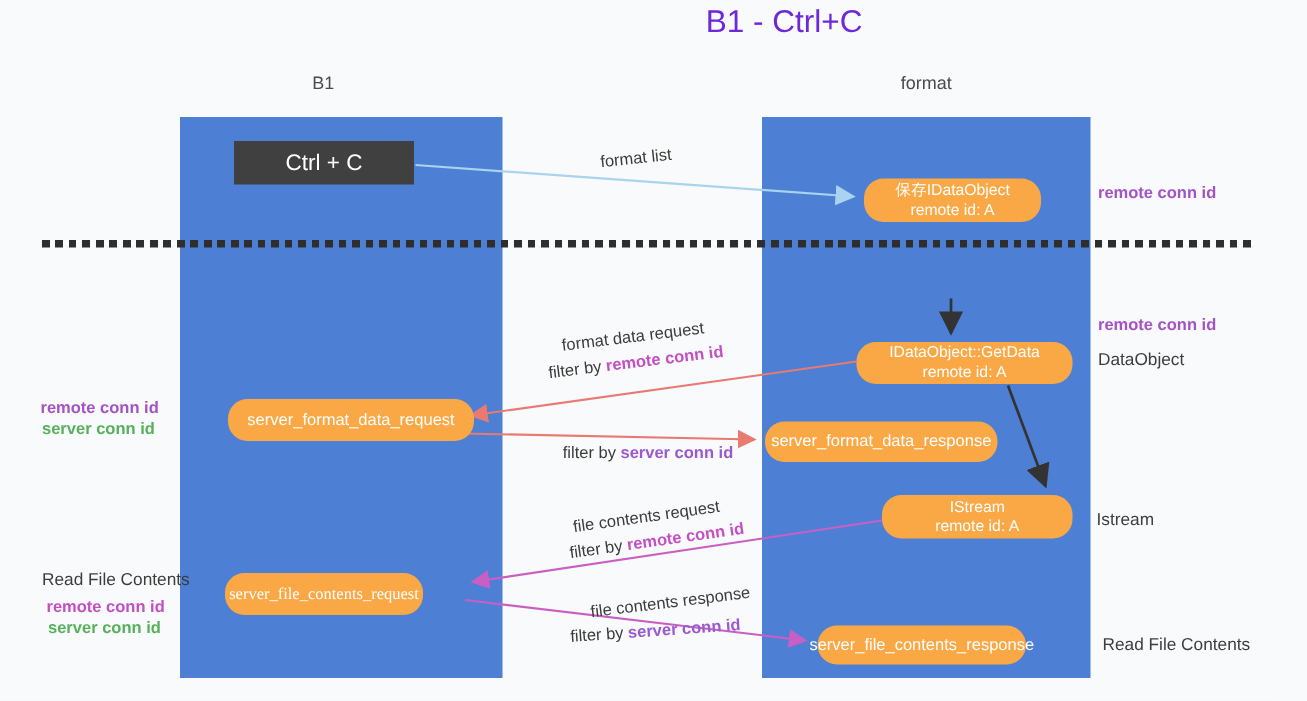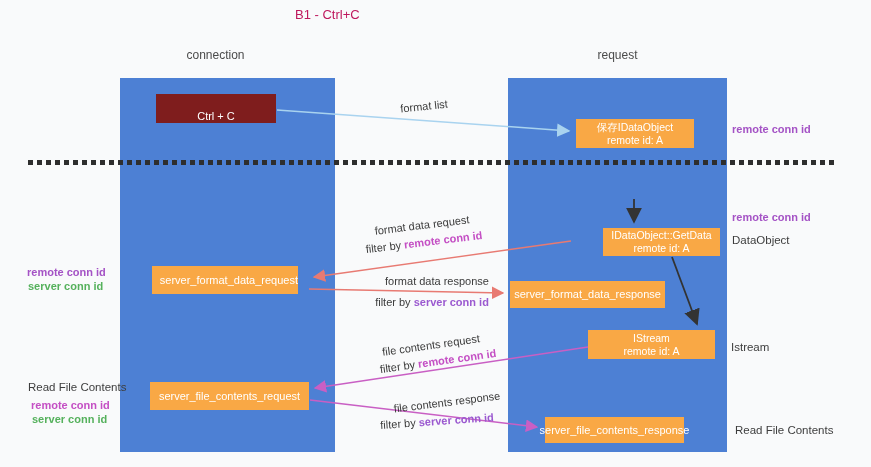--- a/index.html
+++ b/index.html
@@ -9,43 +9,43 @@
   }
   .canvas{
     position:relative;
     width:871px;height:467px;
     background:#f9fafb;
     overflow:hidden;
   }
   .abs{position:absolute;}
   .title{
     left:295px;top:5px;width:280px;
-    text-align:left;
-    font-size:13px;line-height:19px;color:#be185d;
+    text-align:right;
+    font-size:21px;line-height:19px;color:#6d28d9;
   }
   .lane-header{
     top:49px;text-align:center;
     font-size:12px;line-height:12px;color:#4b4b4b;
   }
   .lane{
     top:78px;height:374px;
     background:#4d80d4;
   }
   .dashline{
     left:28px;top:160px;width:806px;height:5px;
     background:repeating-linear-gradient(90deg,#2e2e2e 0 5px,transparent 5px 9px);
   }
   .node{
     display:flex;flex-direction:column;align-items:center;justify-content:center;
     color:#ffffff;text-align:center;
     font-size:11px;line-height:13px;
     box-sizing:border-box;
   }
-  .node.green{background:#7f1d1d;font-size:11px;justify-content:flex-end;}
-  .node.orange{background:#f9a845;}
+  .node.green{background:#404040;font-size:15px;}
+  .node.orange{background:#f9a845;border-radius:13px;}
   .node.two-line{font-size:10.5px;}
   .flow-label{
     font-size:11px;color:#3b3b3b;text-align:center;white-space:nowrap;
   }
   .side-label{
     font-size:11.5px;color:#3d3d3d;white-space:nowrap;
   }
   .side-label.bold{font-weight:bold;font-size:11px;}
   .purple{color:#a452c5;}
   .magenta{color:#c44fc4;}
@@ -60,24 +60,24 @@
 </head>
 <body>
 
 <div class="canvas">
 
   <div class="abs title">
     <div>B1 - Ctrl+C</div>
   </div>
 
   <div class="abs lane-header" style="left:108px;width:215px;">
-    <div>connection</div>
+    <div>B1</div>
   </div>
   <div class="abs lane-header" style="left:508px;width:219px;">
-    <div>request</div>
+    <div>format</div>
   </div>
 
   <div class="abs lane" style="left:120px;width:215px;"></div>
   <div class="abs lane" style="left:508px;width:219px;"></div>
 
   <div class="abs dashline"></div>
 
   <svg class="overlay">
     <defs>
       <marker id="mBlue" markerWidth="9" markerHeight="9" refX="8" refY="4.5" orient="auto">
@@ -98,53 +98,52 @@
     <line x1="672" y1="257" x2="697" y2="324" stroke="#333333" stroke-width="1.8" marker-end="url(#mBlack)"></line>
     <line x1="571" y1="241" x2="314" y2="277" stroke="#e87a72" stroke-width="1.4" marker-end="url(#mRed)"></line>
     <line x1="309" y1="289" x2="503" y2="293" stroke="#e87a72" stroke-width="1.4" marker-end="url(#mRed)"></line>
     <line x1="588" y1="347" x2="315" y2="388" stroke="#c95fc4" stroke-width="1.4" marker-end="url(#mMag)"></line>
     <line x1="310" y1="400" x2="537" y2="427" stroke="#c95fc4" stroke-width="1.4" marker-end="url(#mMag)"></line>
   </svg>
 
   <div class="abs node green" style="left:156px;top:94px;width:120px;height:29px;">
     <span>Ctrl + C</span>
   </div>
-  <div class="abs node orange" style="left:152px;top:266px;width:146px;height:28px;align-items:flex-end;">
+  <div class="abs node orange" style="left:152px;top:266px;width:164px;height:28px;">
     <span>server_format_data_request</span>
   </div>
-  <div class="abs node orange" style="left:150px;top:382px;width:159px;height:28px;">
+  <div class="abs node orange" style="left:150px;top:382px;width:132px;height:28px;font-family:Liberation Serif, serif;">
     <span>server_file_contents_request</span>
   </div>
 
   <div class="abs node orange two-line" style="left:576px;top:119px;width:118px;height:29px;">
     <span>保存IDataObject</span>
     <span>remote id: A</span>
   </div>
-  <div class="abs node orange two-line" style="left:571px;top:228px;width:117px;height:28px;margin-left:32px;">
+  <div class="abs node orange two-line" style="left:571px;top:228px;width:144px;height:28px;">
     <span>IDataObject::GetData</span>
     <span>remote id: A</span>
   </div>
   <div class="abs node orange" style="left:510px;top:281px;width:155px;height:27px;">
     <span>server_format_data_response</span>
   </div>
   <div class="abs node orange two-line" style="left:588px;top:330px;width:127px;height:29px;">
     <span>IStream</span>
     <span>remote id: A</span>
   </div>
   <div class="abs node orange" style="left:545px;top:417px;width:139px;height:26px;">
     <span>server_file_contents_response</span>
   </div>
 
   <div class="abs flow-label" style="left:384px;top:100px;width:80px;transform:rotate(-6deg);">format list</div>
 
   <div class="abs flow-label" style="left:352px;top:219px;width:140px;transform:rotate(-7deg);">format data request</div>
   <div class="abs flow-label" style="left:344px;top:236px;width:160px;transform:rotate(-7deg);">
     <span>filter by </span><span class="magenta keyword">remote conn id</span>
   </div>
-  <div class="abs flow-label" style="left:367px;top:275px;width:140px;">format data response</div>
   <div class="abs flow-label" style="left:352px;top:296px;width:160px;">
     <span>filter by </span><span class="violet keyword">server conn id</span>
   </div>
 
   <div class="abs flow-label" style="left:361px;top:339px;width:140px;transform:rotate(-8deg);">file contents request</div>
   <div class="abs flow-label" style="left:358px;top:355px;width:160px;transform:rotate(-8deg);">
     <span>filter by </span><span class="magenta keyword">remote conn id</span>
   </div>
   <div class="abs flow-label" style="left:377px;top:396px;width:140px;transform:rotate(-7deg);">file contents response</div>
   <div class="abs flow-label" style="left:357px;top:415px;width:160px;transform:rotate(-4deg);">

